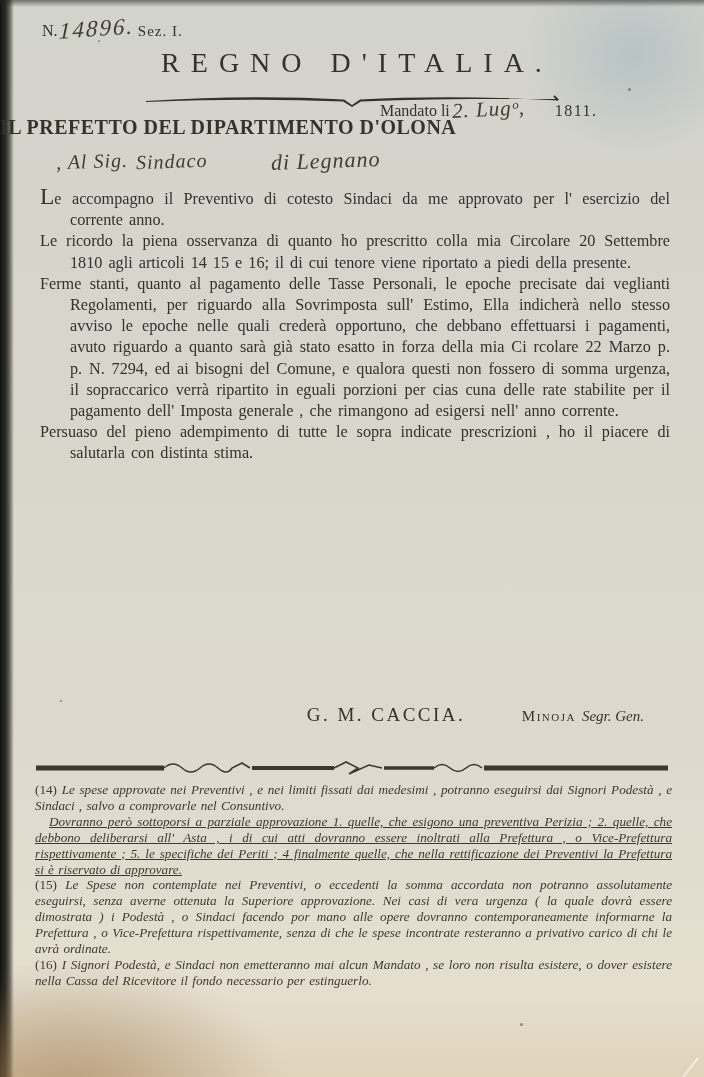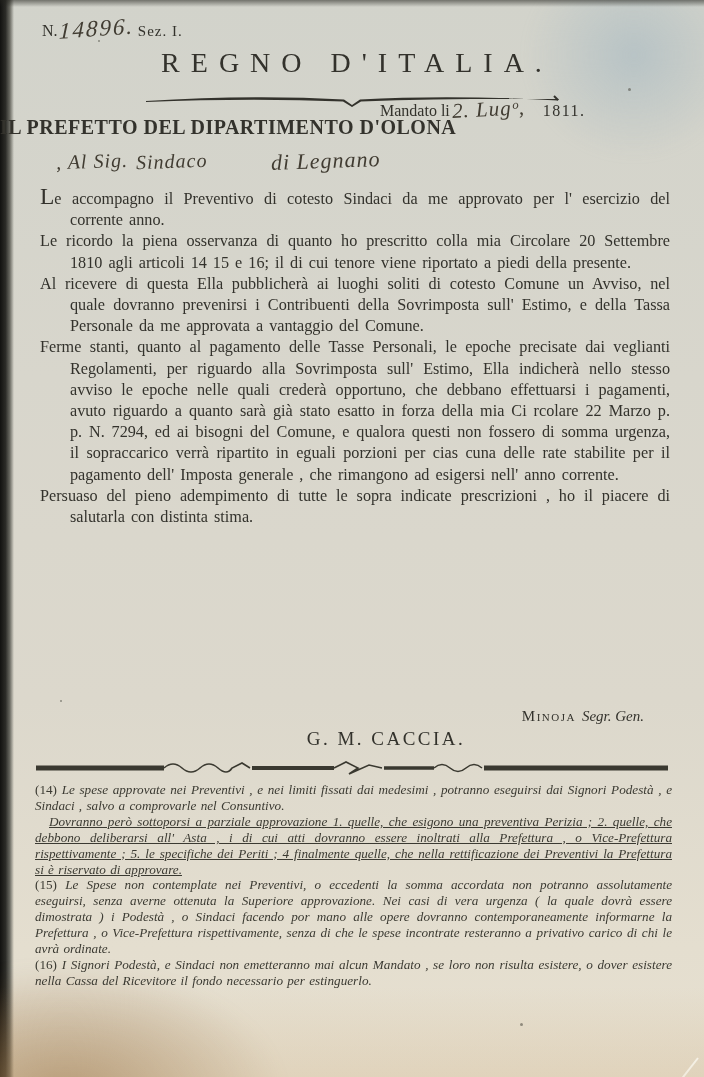--- a/index.html
+++ b/index.html
@@ -28,37 +28,37 @@
   
   .doc-number{position:absolute;top:16px;left:42px;font-size:16px;white-space:nowrap;}
   .hand{font-style:italic;color:#413c32;display:inline-block;}
   .doc-number .hand{font-size:23px;transform:rotate(-4deg) skewX(-6deg);letter-spacing:2px;margin:0 4px 0 1px;}
   .doc-number .sez{font-size:15px;letter-spacing:1px;}
   .title{position:absolute;top:47px;left:0;right:0;text-align:center;
     font-size:28px;letter-spacing:11px;white-space:nowrap;text-indent:10px;}
   .title-rule{position:absolute;top:92px;left:142px;}
   .dateline{position:absolute;top:97px;left:380px;white-space:nowrap;font-size:16px;}
   .dateline .hand{font-size:21px;transform:rotate(-3deg);letter-spacing:1px;margin-left:2px;}
-  .dateline .year{margin-left:18px;letter-spacing:1.5px;}
+  .dateline .year{margin-left:30px;letter-spacing:1.5px;}
   .office{position:absolute;top:116px;left:0;right:0;text-align:left;
     font-size:20px;font-weight:700;letter-spacing:.5px;white-space:nowrap;}
   .addressee{position:absolute;top:148px;left:56px;white-space:nowrap;}
   .addressee .hand{font-size:20px;transform:rotate(-2deg);letter-spacing:1px;}
   .addressee .recipient{margin-left:8px;}
   .addressee .place{margin-left:64px;font-size:22px;}
 
   
   .body-text{position:absolute;top:186px;left:40px;width:630px;
     font-size:16.2px;line-height:21.2px;word-spacing:2px;text-align:justify;}
   .body-text p{margin:0;padding-left:30px;text-indent:-30px;}
   .body-text p.lead::first-letter{font-size:1.45em;}
 
   
   .sig-name{position:absolute;top:704px;left:0;right:0;text-align:center;text-indent:68px;
-    font-size:19px;letter-spacing:2.5px;white-space:nowrap;margin-top:24px;}
+    font-size:19px;letter-spacing:2.5px;white-space:nowrap;}
   .sig-secretary{position:absolute;top:708px;right:60px;font-size:15px;white-space:nowrap;}
   .sig-secretary .smallcaps{font-variant:small-caps;letter-spacing:1.5px;}
   .sig-secretary .ital{font-style:italic;margin-left:6px;}
 
   .separator{position:absolute;top:760px;left:34px;}
 
   
   .footnotes{position:absolute;top:782px;left:35px;width:637px;
     font-size:13.2px;line-height:15.9px;font-style:italic;color:#3b3a32;
     word-spacing:1px;text-align:justify;}
@@ -101,21 +101,20 @@
 
   <div class="office">IL PREFETTO DEL DIPARTIMENTO D'OLONA</div>
 
   <div class="addressee">
     <span class="hand">, Al Sig.</span><span class="hand recipient">Sindaco</span><span class="hand place">di Legnano</span>
   </div>
 
   <div class="body-text">
     <p class="lead">Le accompagno il Preventivo di cotesto Sindaci da me approvato per l' esercizio del corrente anno.</p>
     <p>Le ricordo la piena osservanza di quanto ho prescritto colla mia Circolare 20 Settembre 1810 agli articoli 14 15 e 16; il di cui tenore viene riportato a piedi della presente.</p>
-    <p>Al ricevere di questa Ella pubblicherà ai luoghi soliti di cotesto Comune un Avviso, nel quale dovranno prevenirsi i Contribuenti della Sovrimposta sull' Estimo, e della Tassa Personale da me approvata a vantaggio del Comune.</p>
     <p>Ferme stanti, quanto al pagamento delle Tasse Personali, le epoche precisate dai veglianti Regolamenti, per riguardo alla Sovrimposta sull' Estimo, Ella indicherà nello stesso avviso le epoche nelle quali crederà opportuno, che debbano effettuarsi i pagamenti, avuto riguardo a quanto sarà già stato esatto in forza della mia Ci rcolare 22 Marzo p. p. N. 7294, ed ai bisogni del Comune, e qualora questi non fossero di somma urgenza, il sopraccarico verrà ripartito in eguali porzioni per cias cuna delle rate stabilite per il pagamento dell' Imposta generale , che rimangono ad esigersi nell' anno corrente.</p>
     <p>Persuaso del pieno adempimento di tutte le sopra indicate prescrizioni , ho il piacere di salutarla con distinta stima.</p>
   </div>
 
   <div class="sig-name">G. M. CACCIA.</div>
   <div class="sig-secretary">
     <span class="smallcaps">Minoja</span><span class="ital">Segr. Gen.</span>
   </div>
 
   <div class="separator">

